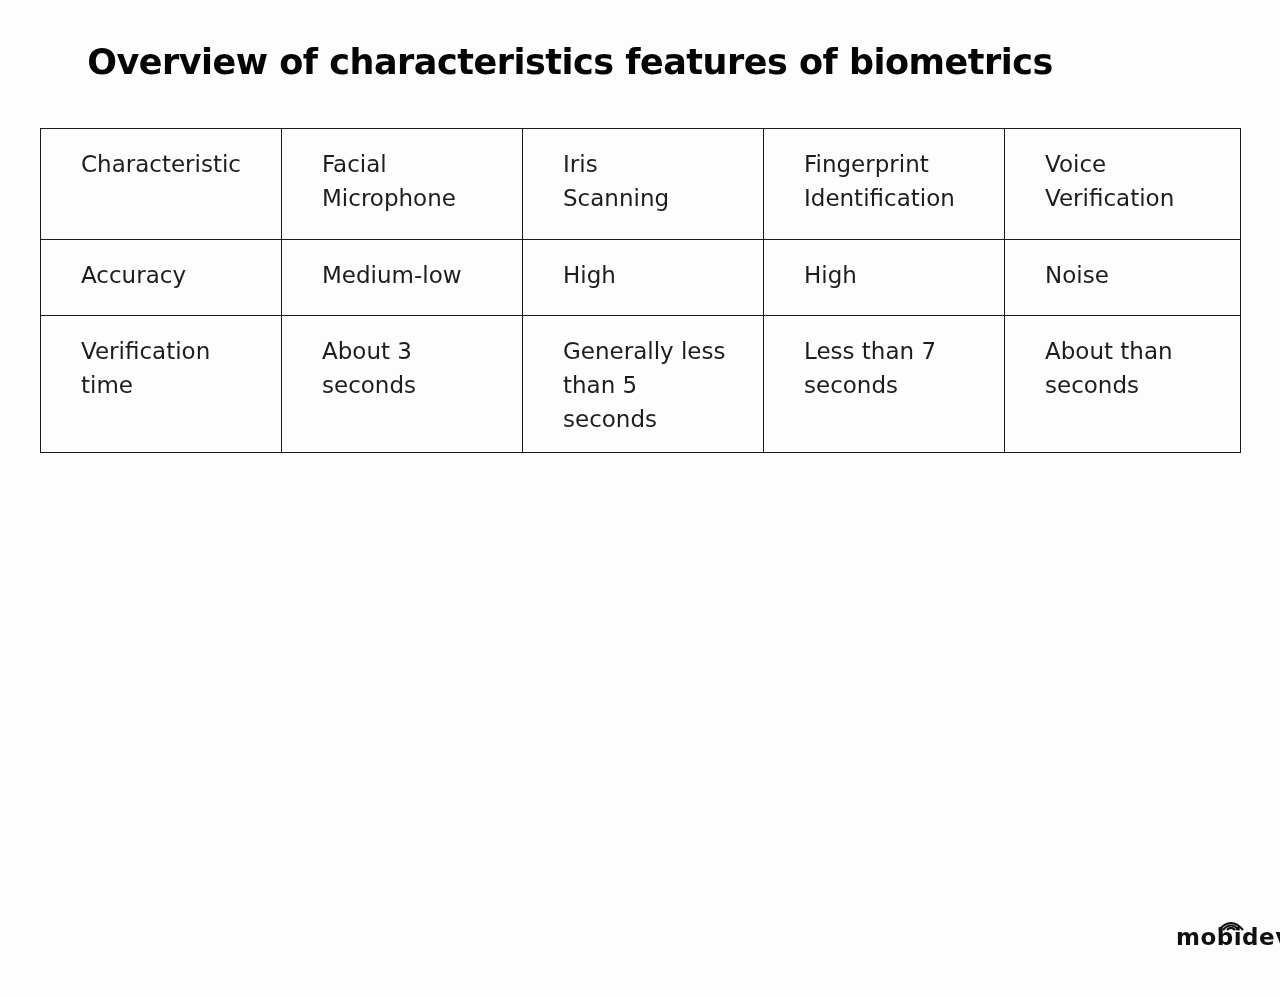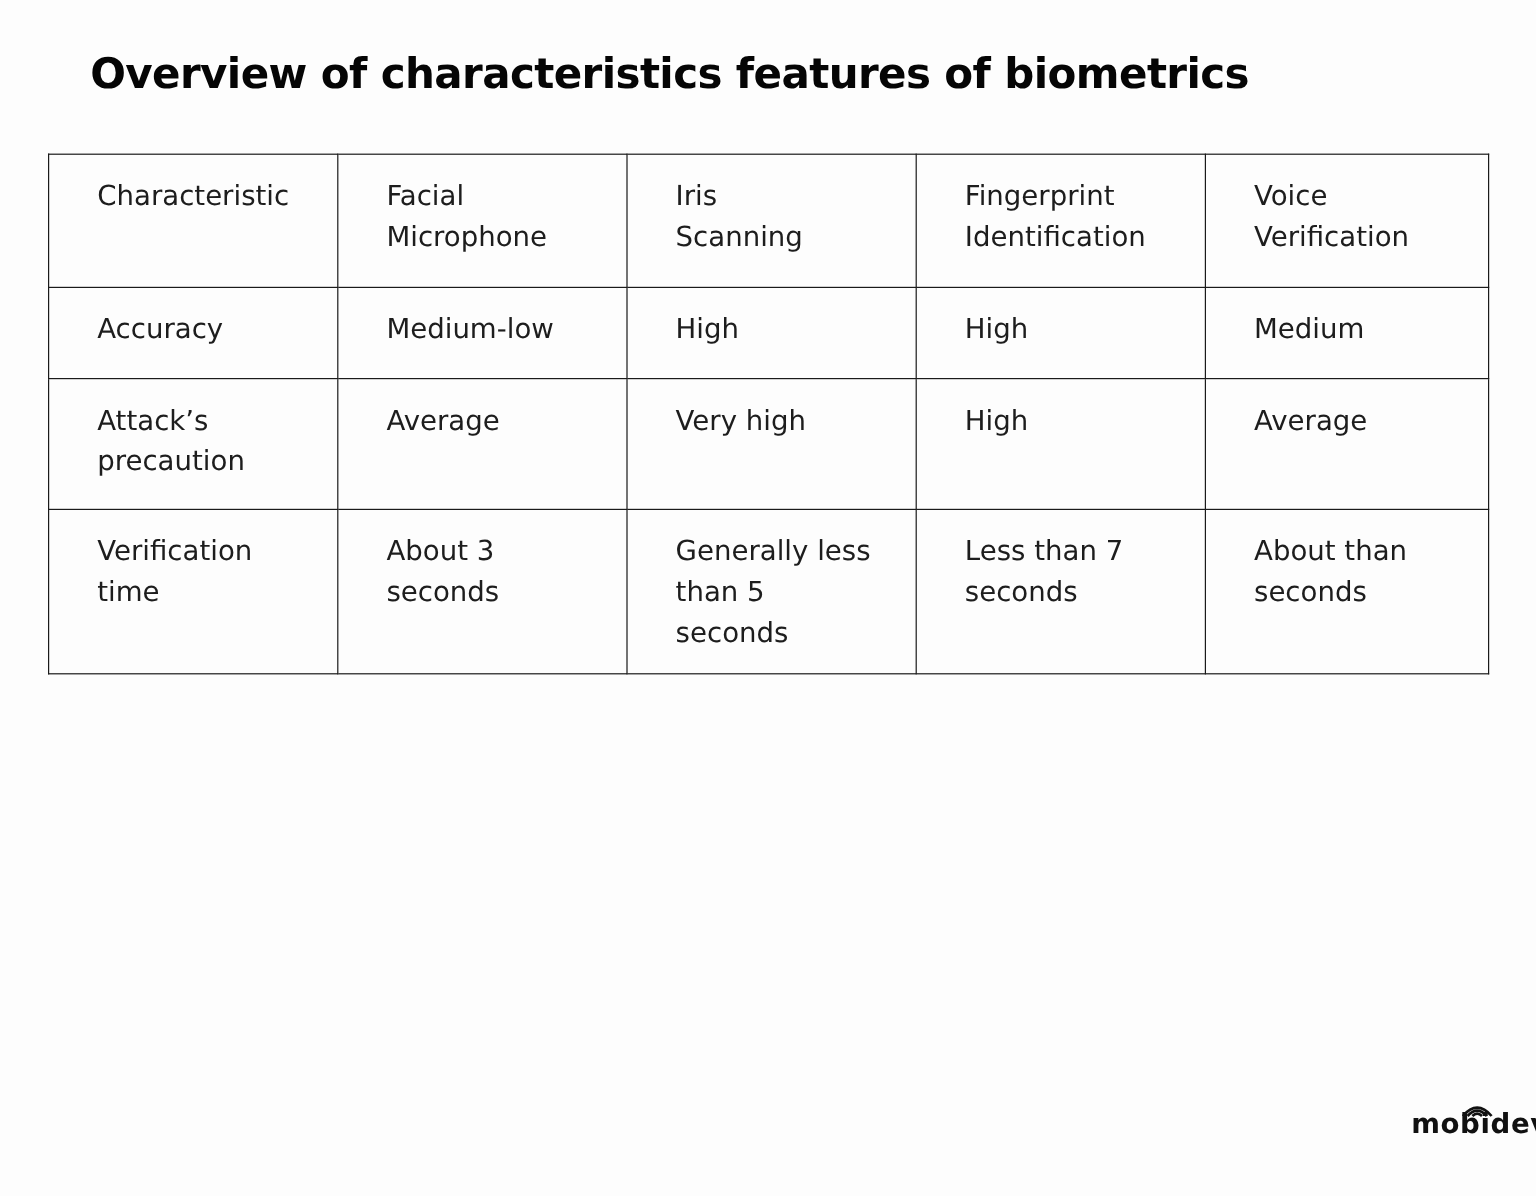--- a/index.html
+++ b/index.html
@@ -4,21 +4,21 @@
   <style>
     html, body { margin: 0; padding: 0; }
     body {
       width: 1280px; height: 997px; background: #fdfdfd; position: relative;
       font-family: "DejaVu Sans", "Liberation Sans", sans-serif; color: #111;
       overflow: hidden;
     }
     .title {
       position: absolute; left: 0; top: 42px; width: 1116px; text-align: center;
       font-family: "DejaVu Sans", sans-serif; font-weight: bold; font-size: 35px;
-      letter-spacing: -0.5px; color: #050505;
+      letter-spacing: -0.5px; color: #050505; padding-left: 12px;
     }
     table.grid {
       position: absolute; left: 40px; top: 128px;
       border-collapse: collapse; table-layout: fixed; width: 1200px;
     }
     table.grid td {
       border: 1.5px solid #1a1a1a; vertical-align: top;
       font-size: 23px; line-height: 34px; color: #1d1d1d;
       padding: 18px 20px 0 40px; box-sizing: border-box; white-space: pre-line;
     }
@@ -60,29 +60,21 @@
     <td>Fingerprint
 Identification</td>
     <td>Voice
 Verification</td>
   </tr>
   <tr class="r1">
     <td>Accuracy</td>
     <td>Medium-low</td>
     <td>High</td>
     <td>High</td>
-    <td>Medium</td>
-  </tr>
-  <tr class="r4">
-    <td>Attack’s
-precaution</td>
-    <td>Average</td>
-    <td>Very high</td>
-    <td>High</td>
-    <td>Average</td>
+    <td>Noise</td>
   </tr>
   <tr class="r5">
     <td>Verification
 time</td>
     <td>About 3
 seconds</td>
     <td>Generally less
 than 5
 seconds</td>
     <td>Less than 7

